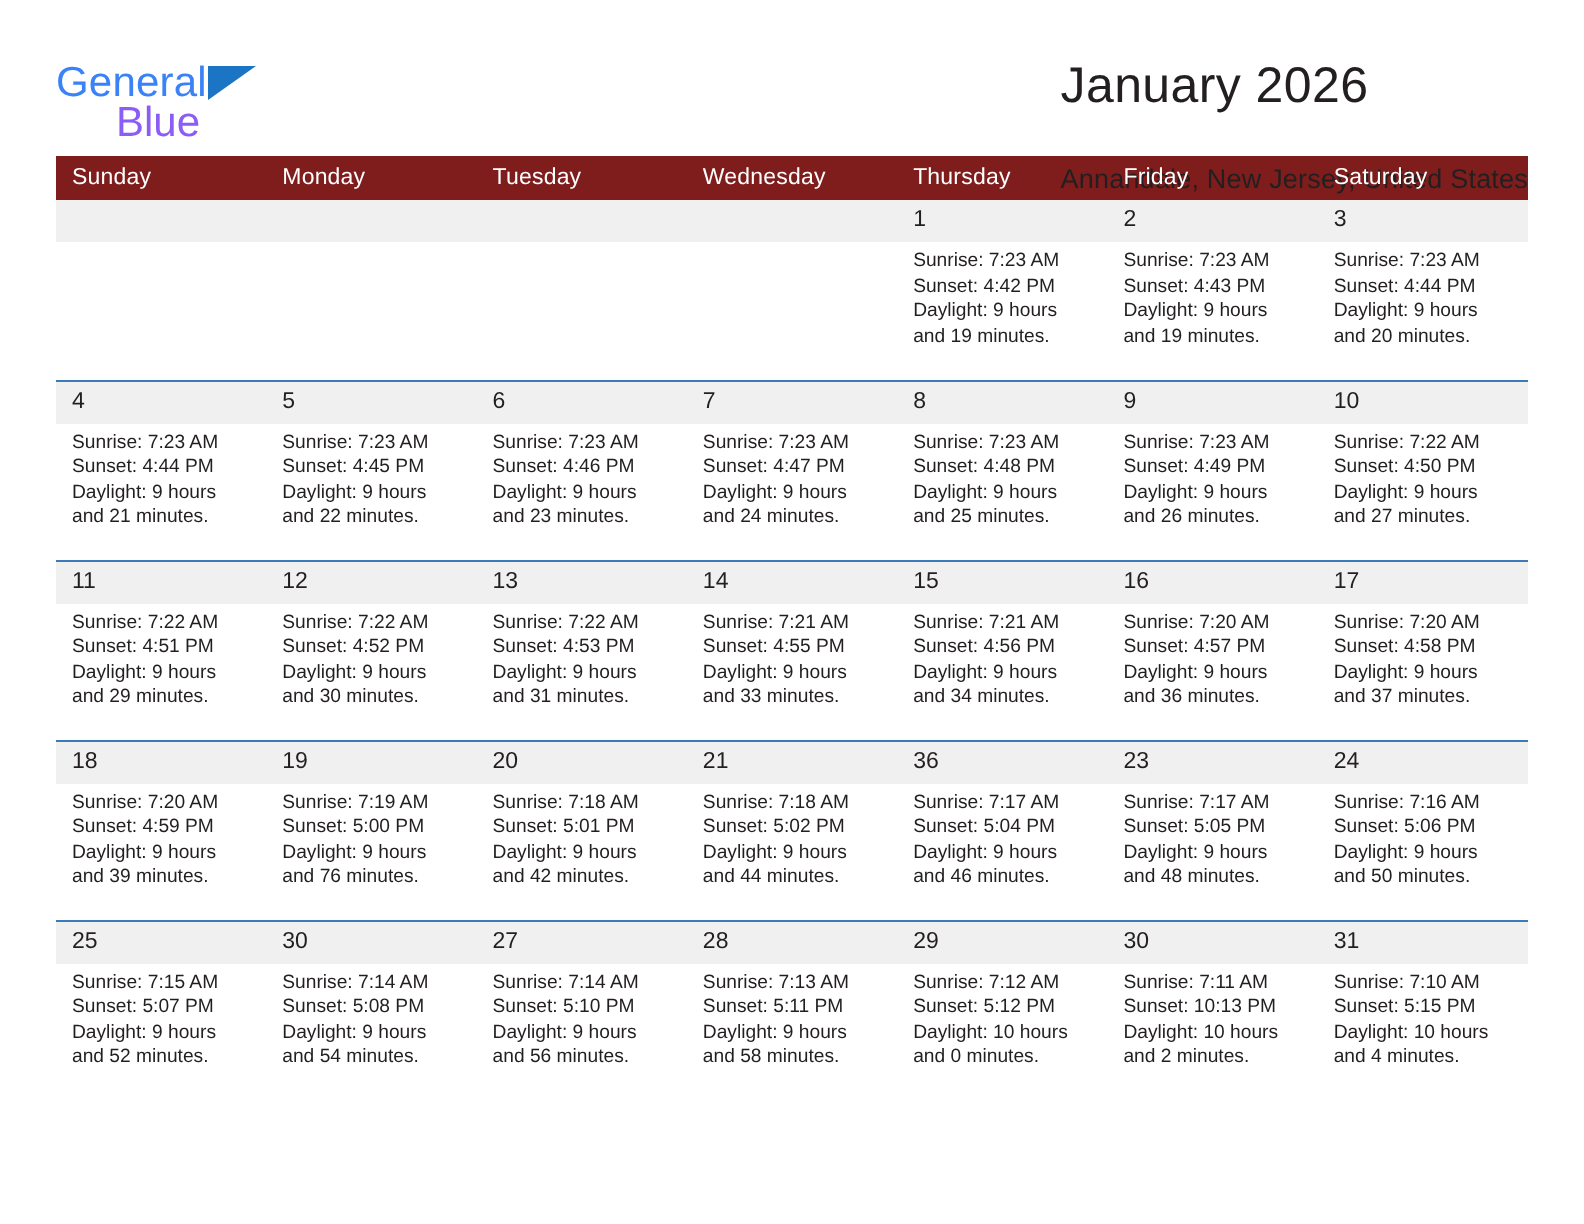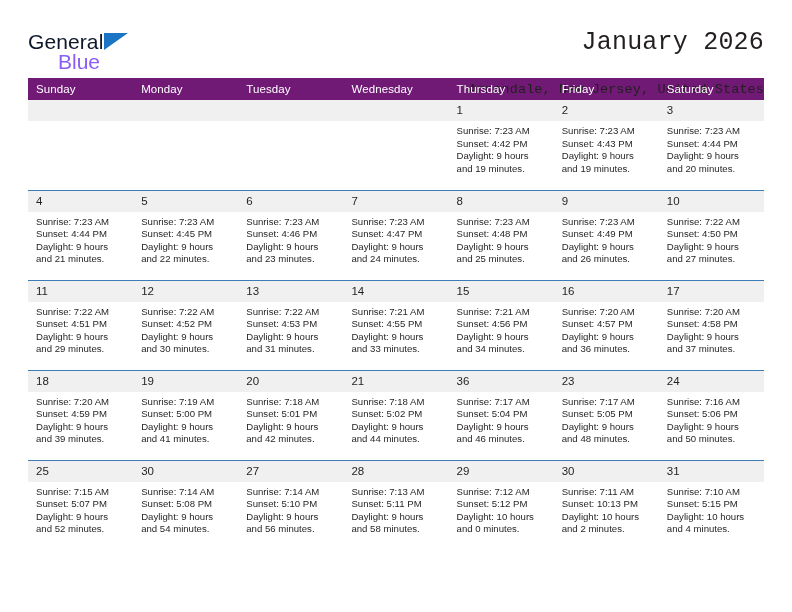--- a/index.html
+++ b/index.html
@@ -36,44 +36,43 @@
     height: 48px;
     line-height: 1;
     user-select: none;
   }
   .logo-general {
     position: absolute;
     left: 0;
     top: 5px;
     font-size: 21px;
     letter-spacing: .1px;
-    color: #0f172a;
+    color: #3b82f6;
     font-family: "Liberation Sans", sans-serif;
   }
   .logo-tri {
     position: absolute;
     left: 76px;
     top: 7px;
     width: 0;
     height: 0;
     border-left: 24px solid #1b74c4;
     border-bottom: 17px solid transparent;
   }
   .logo-blue {
     position: absolute;
     left: 30px;
     top: 25px;
     font-size: 21px;
     color: #8b5cf6;
     font-family: "Liberation Sans", sans-serif;
   }
   .titles {
-    text-align: right;
+    text-align: left;
     padding-top: 2px;
-    font-family: Liberation Mono, monospace;
   }
   .cal-title {
     font-size: 25px;
     font-weight: normal;
     color: #231f20;
     line-height: 30px;
     letter-spacing: .2px;
   }
   .cal-subtitle {
     font-size: 13.5px;
@@ -83,21 +82,21 @@
     letter-spacing: .1px;
   }
 
   
   .cal {
     width: 736px;
     border-collapse: collapse;
     table-layout: fixed;
   }
   .cal th {
-    background: #701a75;
+    background: #7f1d1d;
     color: #ffffff;
     font-weight: normal;
     font-size: 11.5px;
     text-align: left;
     padding: 5px 0 5px 8px;
     height: 21px;
     letter-spacing: .1px;
   }
   .cal td {
     width: 105.14px;
@@ -386,21 +385,21 @@
               </div>
             </div>
           </td>
           <td>
             <div class="cell">
               <div class="daynum">19</div>
               <div class="info">
                 <div>Sunrise: 7:19 AM</div>
                 <div>Sunset: 5:00 PM</div>
                 <div>Daylight: 9 hours</div>
-                <div>and 41 minutes.</div>
+                <div>and 76 minutes.</div>
               </div>
             </div>
           </td>
           <td>
             <div class="cell">
               <div class="daynum">20</div>
               <div class="info">
                 <div>Sunrise: 7:18 AM</div>
                 <div>Sunset: 5:01 PM</div>
                 <div>Daylight: 9 hours</div>

